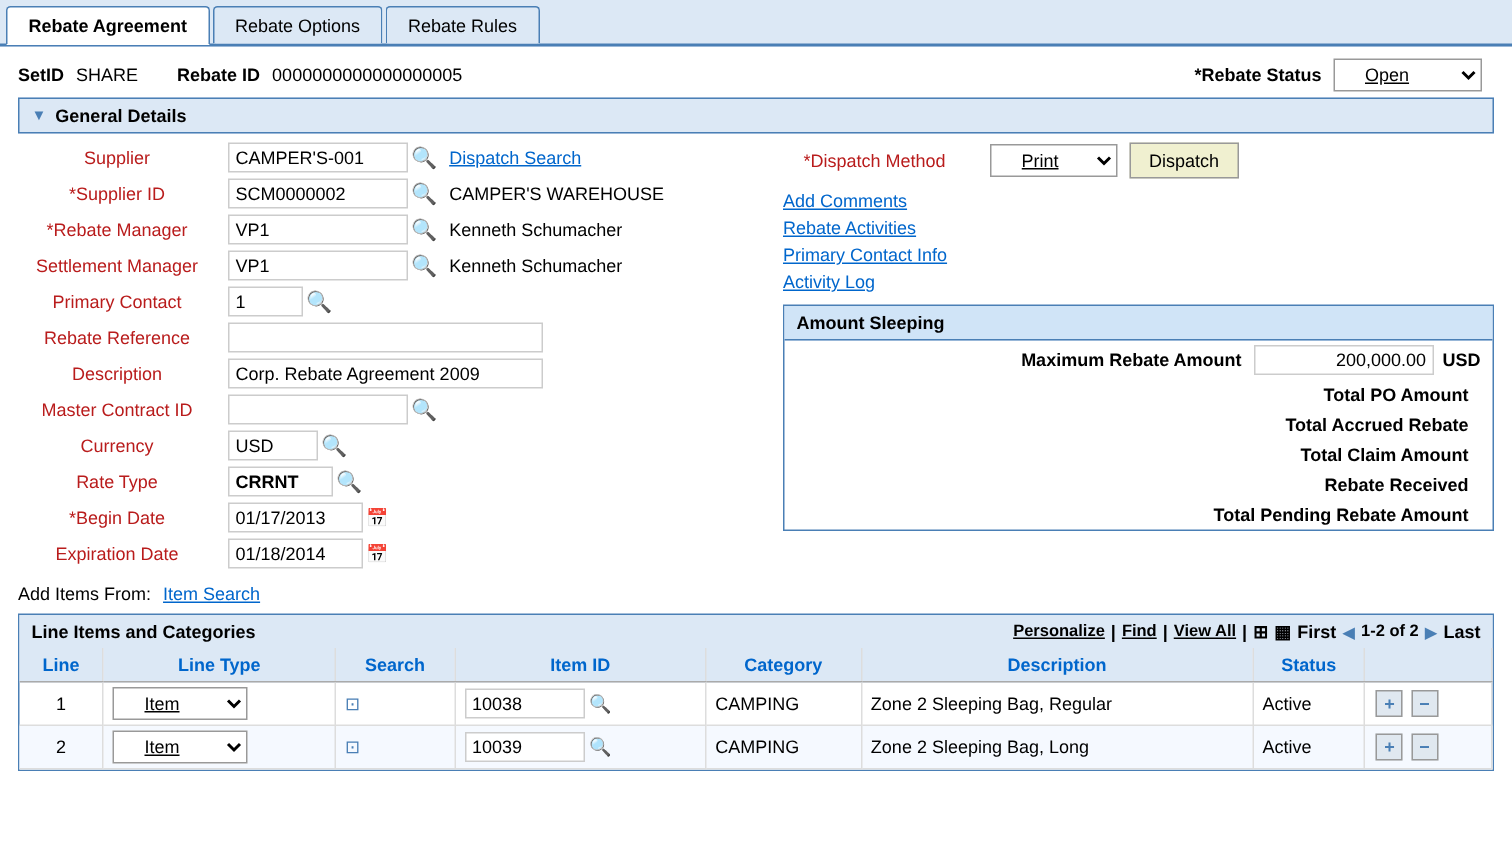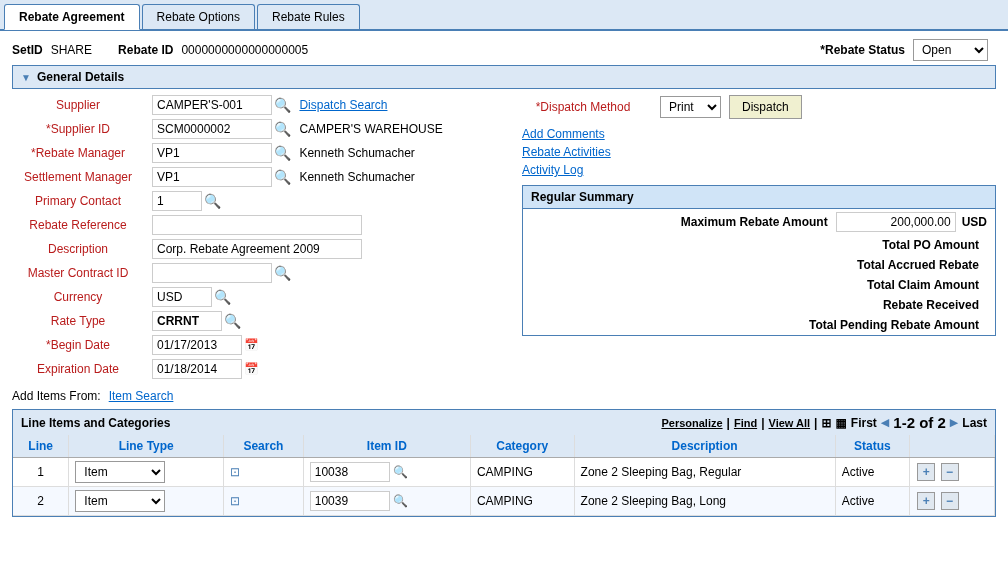--- a/index.html
+++ b/index.html
@@ -13,21 +13,21 @@
     
     .main { padding: 8px 12px; }
 
     
     .header-row { display: flex; justify-content: space-between; align-items: center; margin-bottom: 4px; }
     .header-left, .header-right { display: flex; align-items: center; gap: 8px; }
     .field-label { font-weight: bold; color: #000; text-align: right; }
     .field-value { color: #000; }
 
     
-    select { border: 1px solid #999; padding: 2px 4px; background: #fff; cursor: pointer; }
+    select { border: 1px solid #999; padding: 2px 16px; background: #fff; cursor: pointer; text-decoration: underline; }
 
     
     .section-header { background: #dce8f5; border: 1px solid #4a7fb5; padding: 4px 8px; display: flex; align-items: center; gap: 6px; margin-bottom: 6px; font-weight: bold; cursor: pointer; }
     .collapse-icon { color: #4a7fb5; font-size: 10px; }
 
     
     .two-col { display: flex; gap: 0; }
     .left-col { flex: 0 0 490px; }
     .right-col { flex: 1; padding-left: 20px; }
 
@@ -67,21 +67,21 @@
     table { width: 100%; border-collapse: collapse; }
     thead th { background: #dce8f5; border-bottom: 1px solid #aaa; padding: 4px 6px; text-align: center; color: #0066cc; font-weight: bold; border-right: 1px solid #ddd; }
     tbody td { border-bottom: 1px solid #ddd; padding: 3px 6px; border-right: 1px solid #ddd; }
     tbody tr:nth-child(even) { background: #f5f9ff; }
     .line-num { text-align: center; }
     select.line-type { width: 90px; }
     .item-id-input { width: 80px; border: 1px solid #ccc; padding: 2px 4px; }
     .row-action { cursor: pointer; border: 1px solid #999; background: #e0e8f0; width: 18px; height: 18px; display: inline-flex; align-items: center; justify-content: center; font-weight: bold; color: #4a7fb5; margin: 0 1px; }
 
     .nav-btn { background: none; border: none; color: #4a7fb5; cursor: pointer; font-size: 11px; }
-    .page-info { font-size: 15px; }
+    .page-info { font-size: 11px; }
     .calendar-icon { cursor: pointer; margin-left: 2px; }
 
     .right-links { display: flex; flex-direction: column; gap: 4px; margin-bottom: 8px; }
   </style>
 </head>
 <body>
 
 <div class="tab-bar">
   <div class="tab active">Rebate Agreement</div>
   <div class="tab">Rebate Options</div>
@@ -202,25 +202,26 @@
           <option>Print</option>
           <option>Email</option>
           <option>Fax</option>
         </select>
         <button class="dispatch-btn">Dispatch</button>
       </div>
 
       <div class="right-links">
         <span class="link">Add Comments</span>
         <span class="link">Rebate Activities</span>
+        <span class="link">Primary Contact Info</span>
         <span class="link">Activity Log</span>
       </div>
 
       <div class="amount-section">
-        <div class="amount-header">Regular Summary</div>
+        <div class="amount-header">Amount Sleeping</div>
 
         <div class="amount-row">
           <span class="amount-label">Maximum Rebate Amount</span>
           <input class="amount-input" value="200,000.00" style="">
           <span class="amount-currency">USD</span>
         </div>
         <div class="amount-row">
           <span class="amount-label">Total PO Amount</span>
         </div>
         <div class="amount-row">

